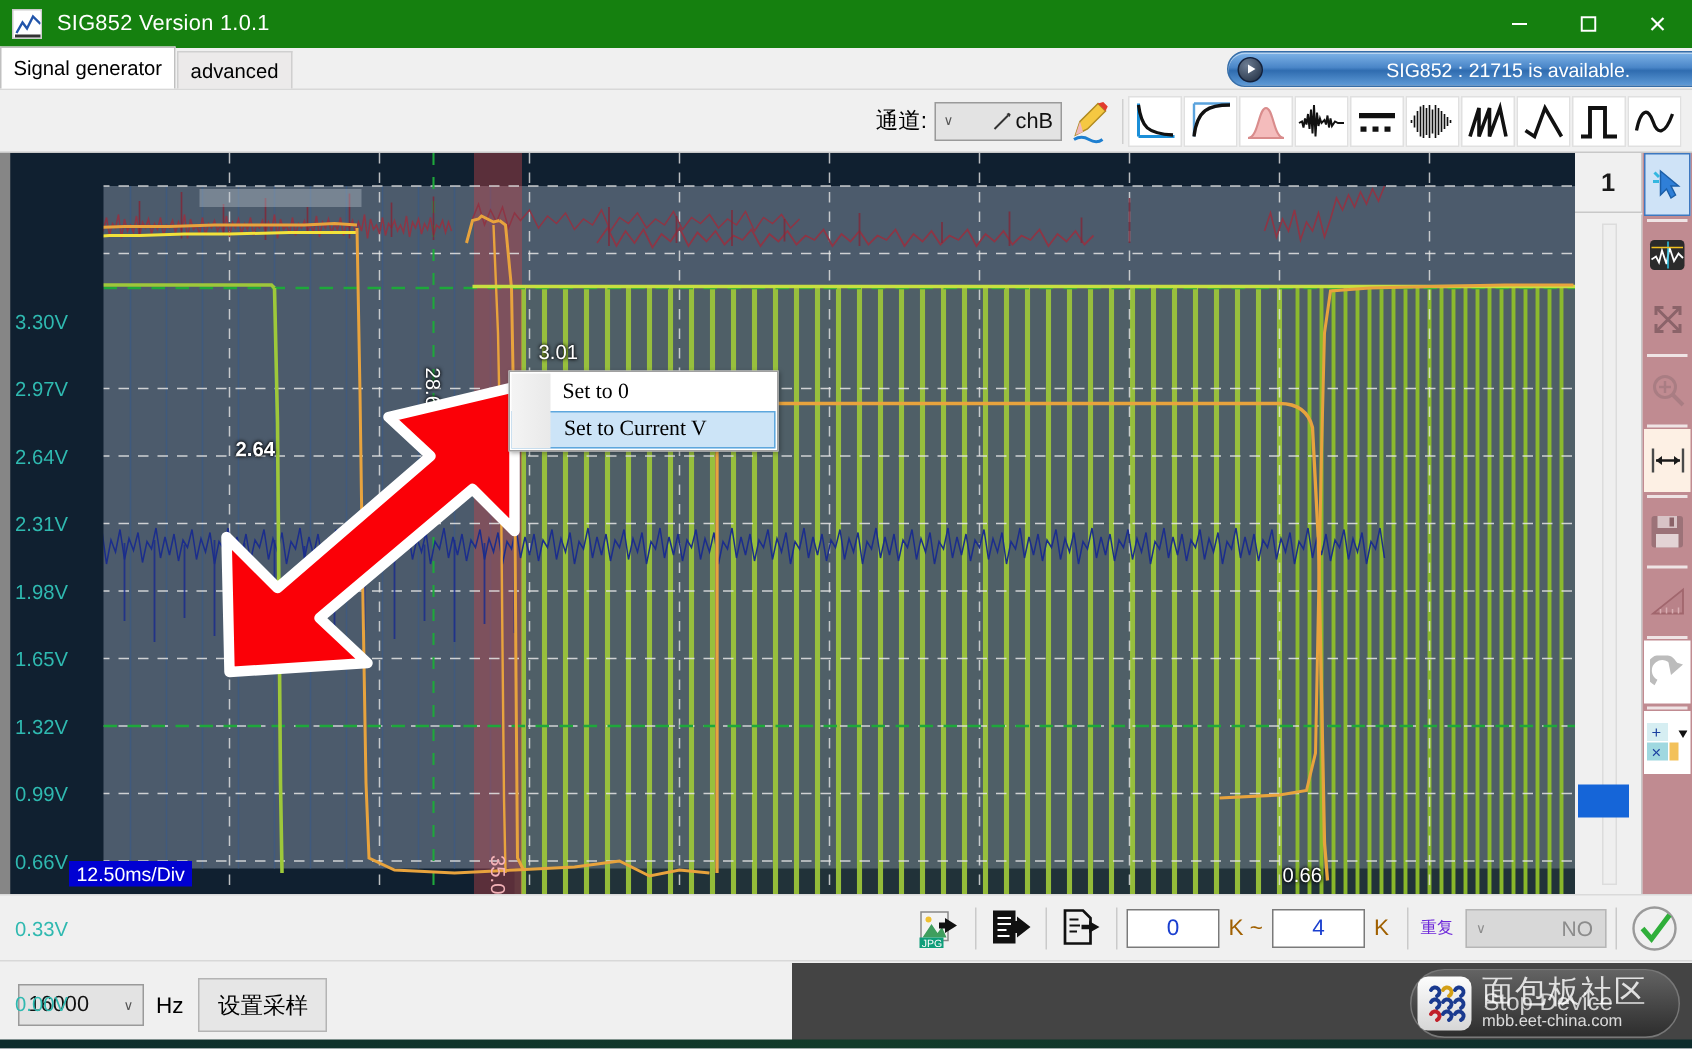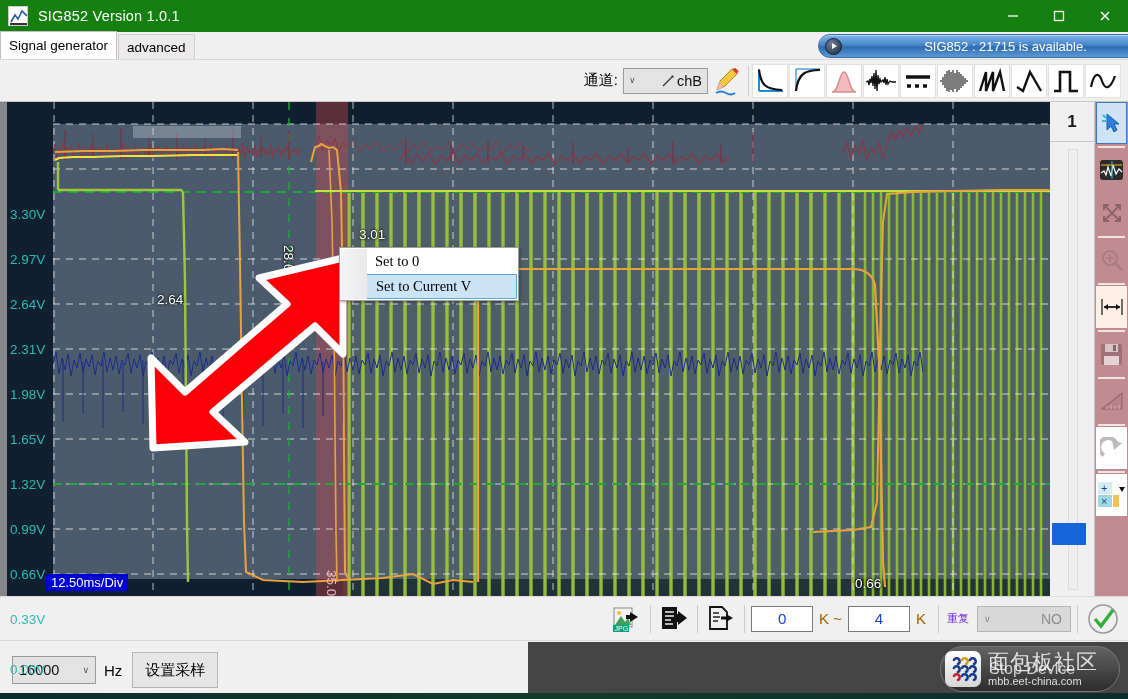--- a/index.html
+++ b/index.html
@@ -90,21 +90,21 @@
   
   .graphwrap {
     position: absolute; left: 0; top: 102px; width: 1128px; height: 494px;
     background: #868686;
   }
   .graph {
     position: absolute; left: 7px; top: 0px; width: 1043px; height: 494px;
     background: #102030; overflow: hidden;
   }
   .yaxis {
-    position: absolute; left: 7px; top: 0; width: 46px; height: 494px;
+    position: absolute; left: 7px; top: 0; width: 62px; height: 494px;
     background: #102030; z-index: 6; text-align: right;
   }
   .ylab {
     position: absolute; left: 3px; color: #2fb9b0; font-size: 13.5px;
     white-space: nowrap;
   }
   .plot {
     position: absolute; left: 46px; top: 0; right: 0; height: 494px;
     overflow: hidden;
   }
@@ -665,21 +665,21 @@
             <line x1="262" y1="89" x2="997" y2="89" stroke="#c8e040" stroke-width="2.2"></line>
 
             <path d="M760,430 L800,428 L818,425 L824,400 L826,300 L828,200 L830,120 L834,92 L860,90 L900,89 L950,88 L996,88" fill="none" stroke="#e8a33d" stroke-width="2"></path>
 
             <path d="M430,560 L520,556" fill="none" stroke="#e8a33d" stroke-width="1.6"></path>
 
             <rect x="80" y="24" width="108" height="12" fill="#b9c2cc" opacity="0.4"></rect>
           </g>
         </svg>
 
-        <div class="annot" style="left:104px; top:190px;">2.64</div>
+        <div class="annot" style="left:104px; top:190px;font-weight:bold;">2.64</div>
         <div class="annot vert" style="left:228px; top:143px;">28.63</div>
         <div class="annot" style="left:306px; top:125px;">3.01</div>
         <div class="annot vert pink" style="left:271px; top:468px;">35.00</div>
         <div class="annot" style="left:802px; top:474px;">0.66</div>
       </div>
 
       <div class="ctxmenu">
         <div class="ctxstrip"></div>
         <div class="ctxitem">Set to 0</div>
         <div class="ctxitem sel">Set to Current V</div>

